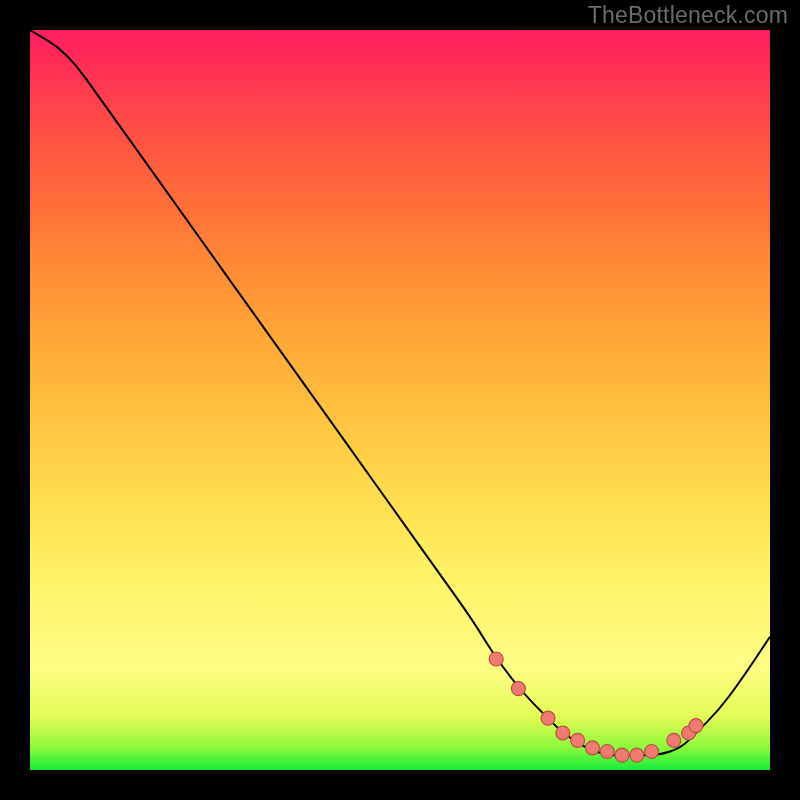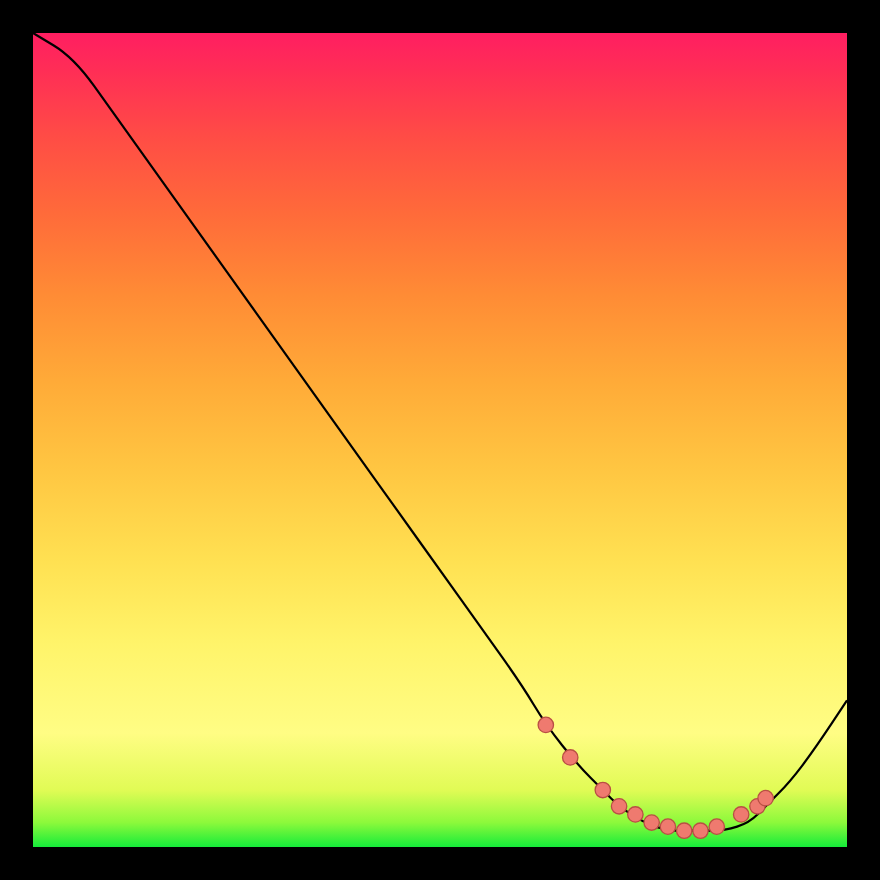--- a/index.html
+++ b/index.html
@@ -68,20 +68,21 @@
   .curve circle.dot {
     fill: #ef7a6f;
     stroke: #b94f44;
     stroke-width: 1.2;
   }
 </style>
 </head>
 <body>
 
 <div class="frame">
+  <div class="watermark">TheBottleneck.com</div>
   <div class="plot-area"></div>
   <svg class="curve" viewBox="0 0 740 740">
     <path class="line" d="M 0.0 0.0 Q 0.0 0.0 18.5 11.1 Q 37.0 22.2 55.5 48.1 Q 74.0 74.0 92.5 99.9 Q 111.0 125.8 129.5 151.7 Q 148.0 177.6 166.5 203.5 Q 185.0 229.4 203.5 255.3 Q 222.0 281.2 240.5 307.1 Q 259.0 333.0 277.5 358.9 Q 296.0 384.8 314.5 410.7 Q 333.0 436.6 351.5 462.5 Q 370.0 488.4 388.5 514.3 Q 407.0 540.2 425.5 566.1 Q 444.0 592.0 455.1 610.5 Q 466.2 629.0 481.0 647.5 Q 495.8 666.0 506.9 677.1 Q 518.0 688.2 525.4 695.6 Q 532.8 703.0 543.9 710.4 Q 555.0 717.8 566.1 721.5 Q 577.2 725.2 584.6 725.2 Q 592.0 725.2 599.4 725.2 Q 606.8 725.2 617.9 725.2 Q 629.0 725.2 640.1 721.5 Q 651.2 717.8 658.6 710.4 Q 666.0 703.0 677.1 691.9 Q 688.2 680.8 699.3 666.0 Q 710.4 651.2 725.2 629.0 T 740.0 606.8"></path>
     <g>
         <circle class="dot" cx="466.2" cy="629.0" r="7"></circle>
         <circle class="dot" cx="488.4" cy="658.6" r="7"></circle>
         <circle class="dot" cx="518.0" cy="688.2" r="7"></circle>
         <circle class="dot" cx="532.8" cy="703.0" r="7"></circle>
         <circle class="dot" cx="547.6" cy="710.4" r="7"></circle>
         <circle class="dot" cx="562.4" cy="717.8" r="7"></circle>

